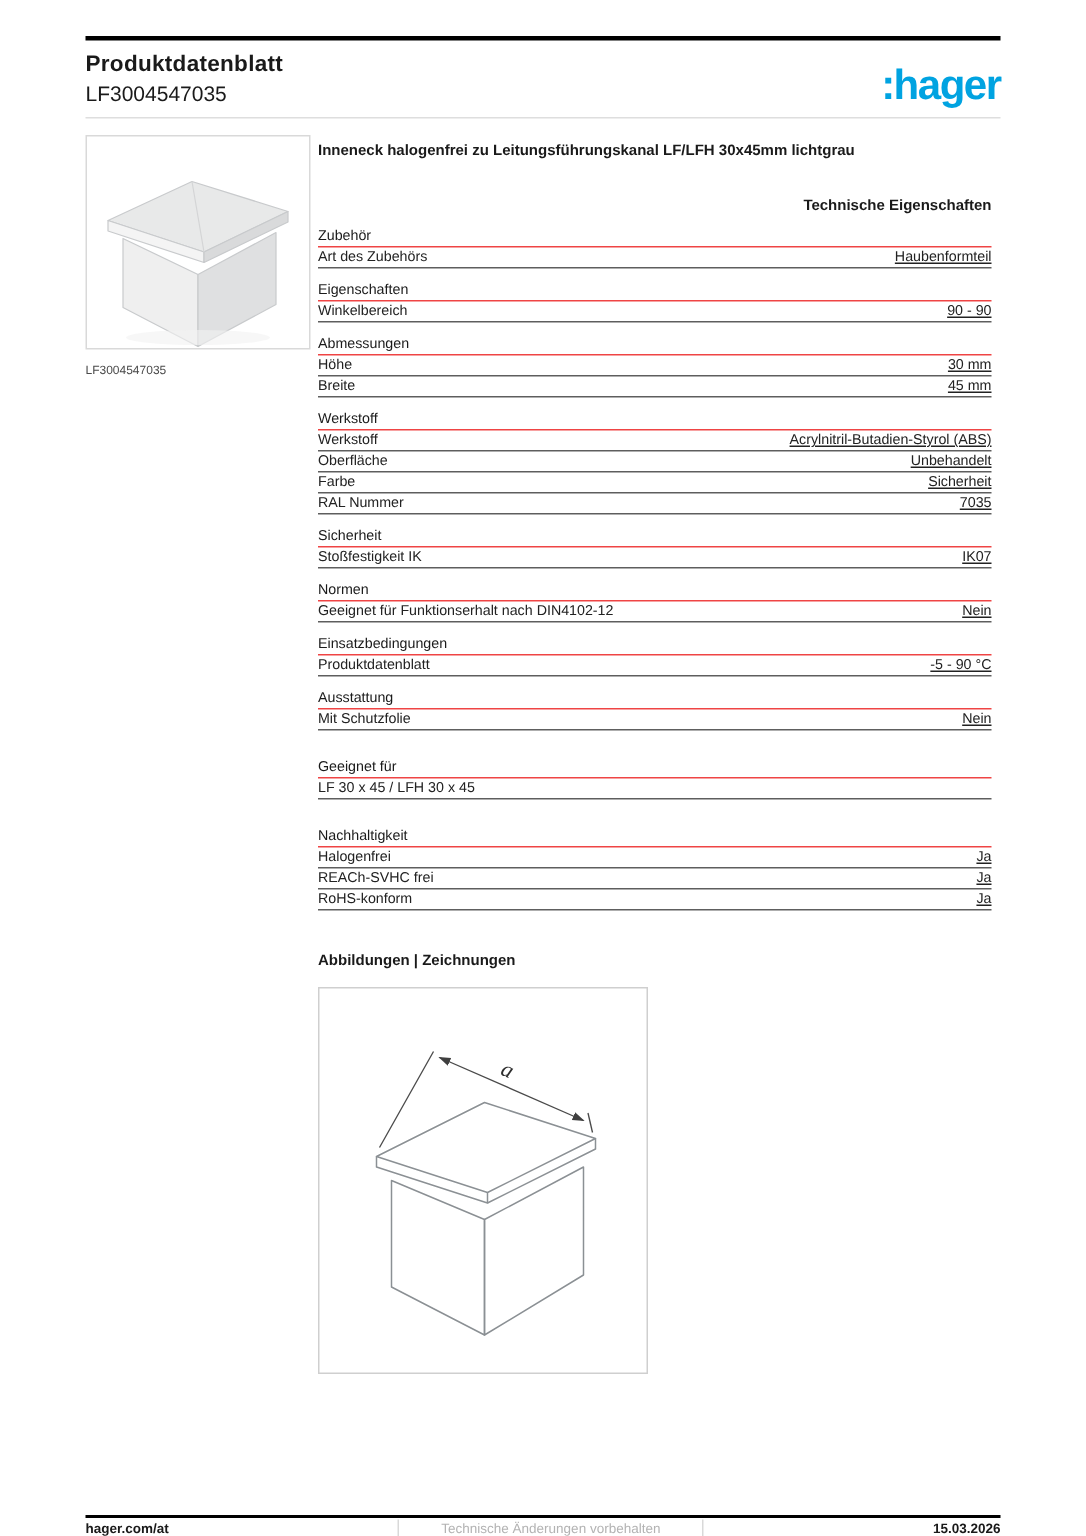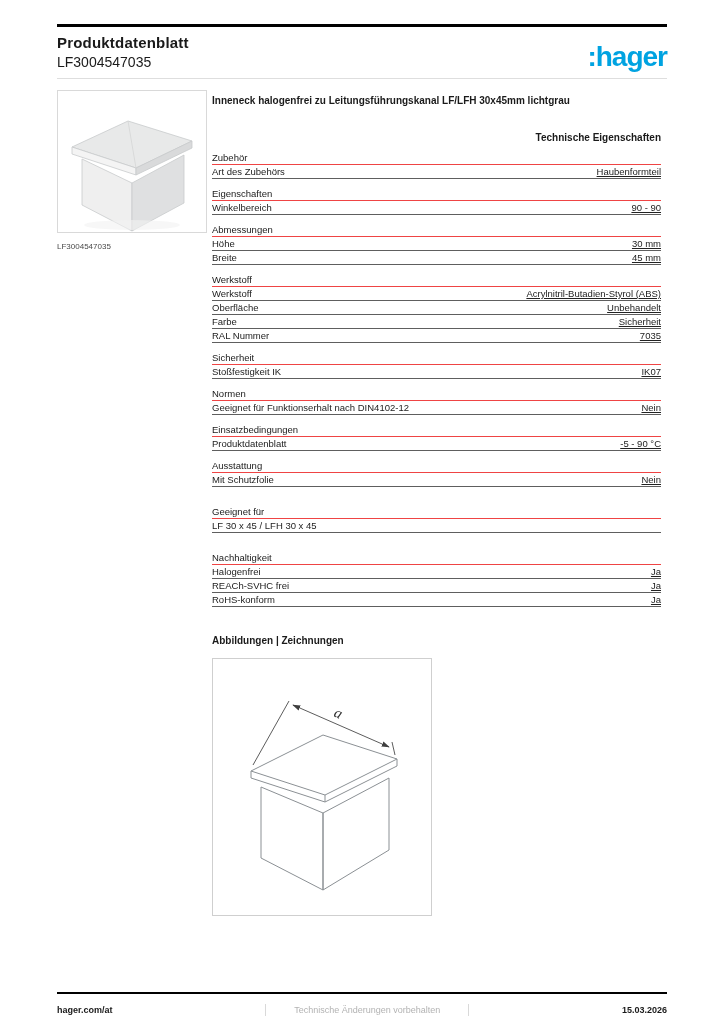--- a/index.html
+++ b/index.html
@@ -28,21 +28,21 @@
   .spec-row { display:flex; justify-content:space-between; align-items:center; height:14px; border-bottom:1px solid #5e5e5e; font-size:9.5px; }
   .spec-row .lab { color:#222; }
   .spec-row .val { color:#222; text-align:right;text-decoration:underline; }
   .sections .section:nth-child(9),
   .sections .section:nth-child(10) { margin-top:18px; }
 
   .drawings-heading { font-size:10px; font-weight:bold; margin-top:28px; }
   .drawing-box { margin-top:12px; width:220px; height:258px; border:1px solid #cfcfcf; background:#fff; }
 
   
-  .footer { position:absolute; left:57px; bottom:0; width:610px; height:32px; border-top:2px solid #000; display:flex; align-items:center; justify-content:space-between; padding-top:2px; font-size:9px;gap:42px; }
+  .footer { position:absolute; left:57px; bottom:0; width:610px; height:14px; border-top:2px solid #000; display:flex; align-items:center; justify-content:space-between; padding-top:2px; font-size:9px;gap:42px; }
   .footer .site { font-weight:bold; }
   .footer .note { color:#b3b3b3; padding:1px 28px; border-left:1px solid #d9d9d9; border-right:1px solid #d9d9d9; }
   .footer .date { font-weight:bold; }
 
   svg text.dim-a { font-family:"Liberation Serif", serif; font-style:italic; font-size:15px; fill:#2e2e2e; }
 </style>
 </head>
 <body>
 
 <div class="page">

